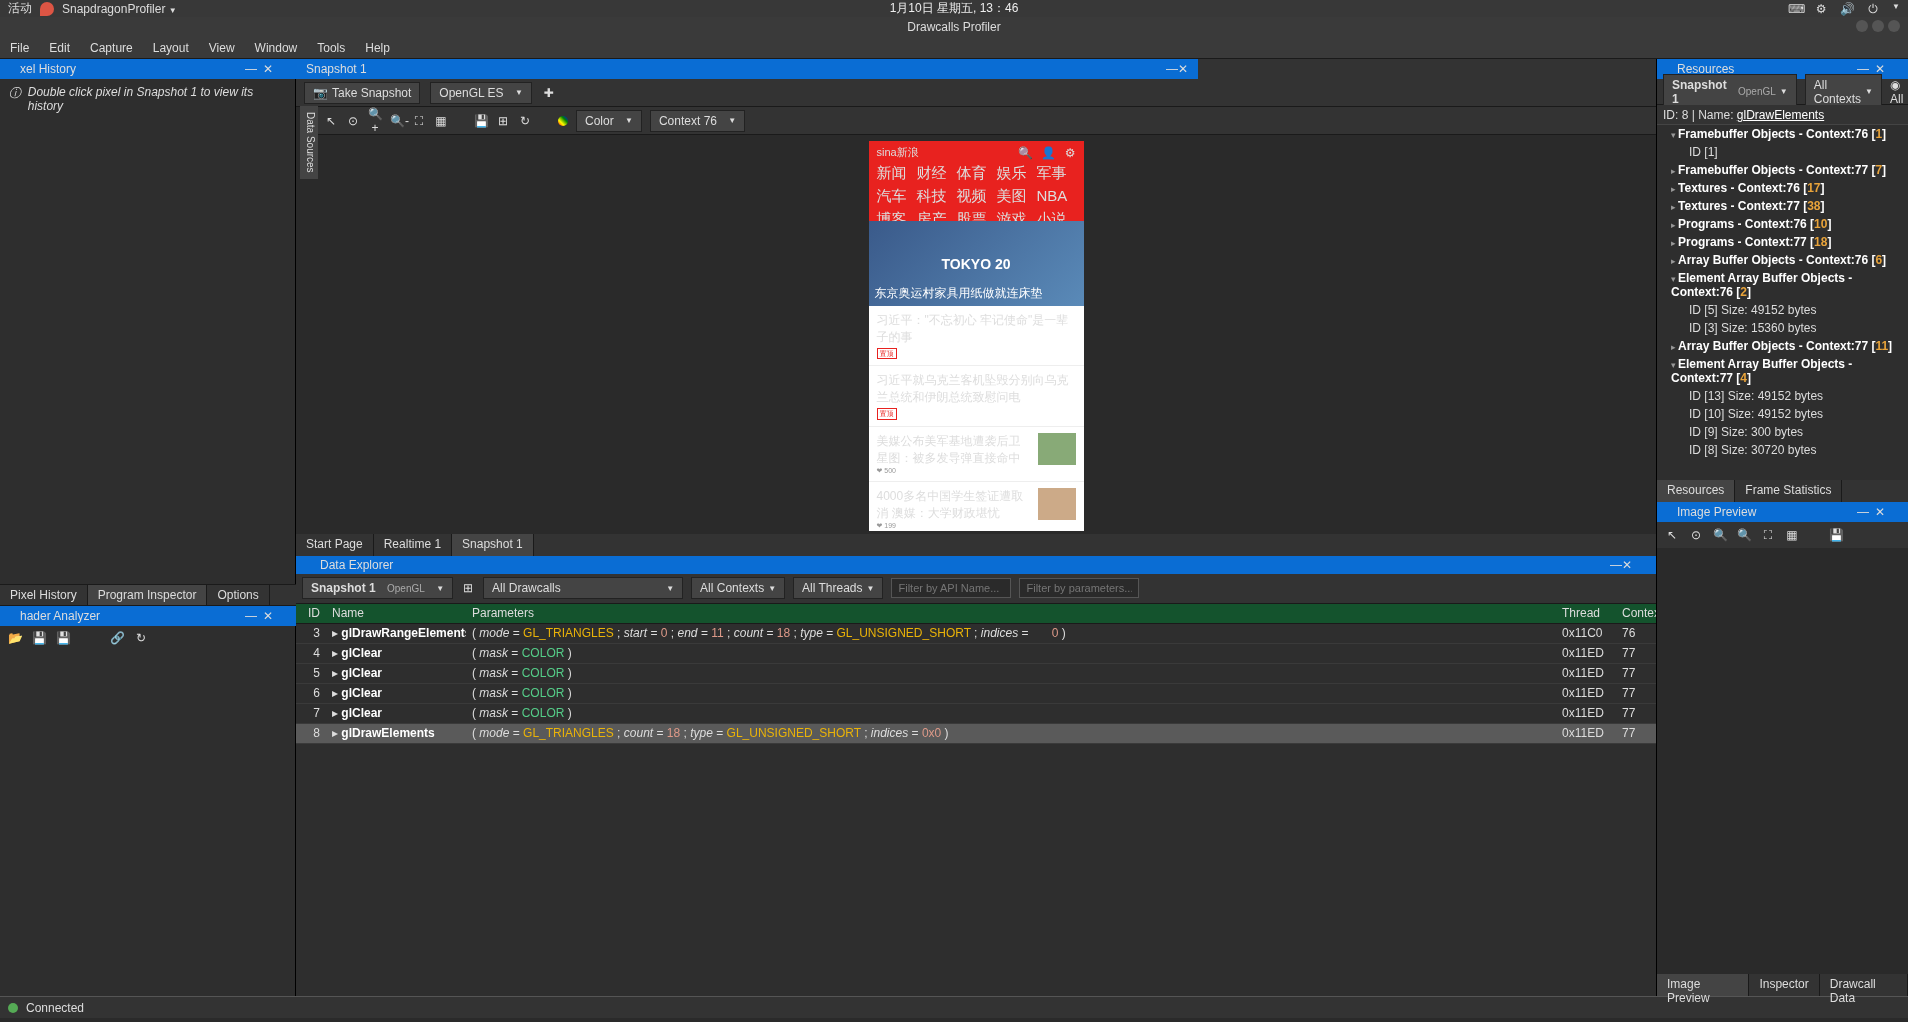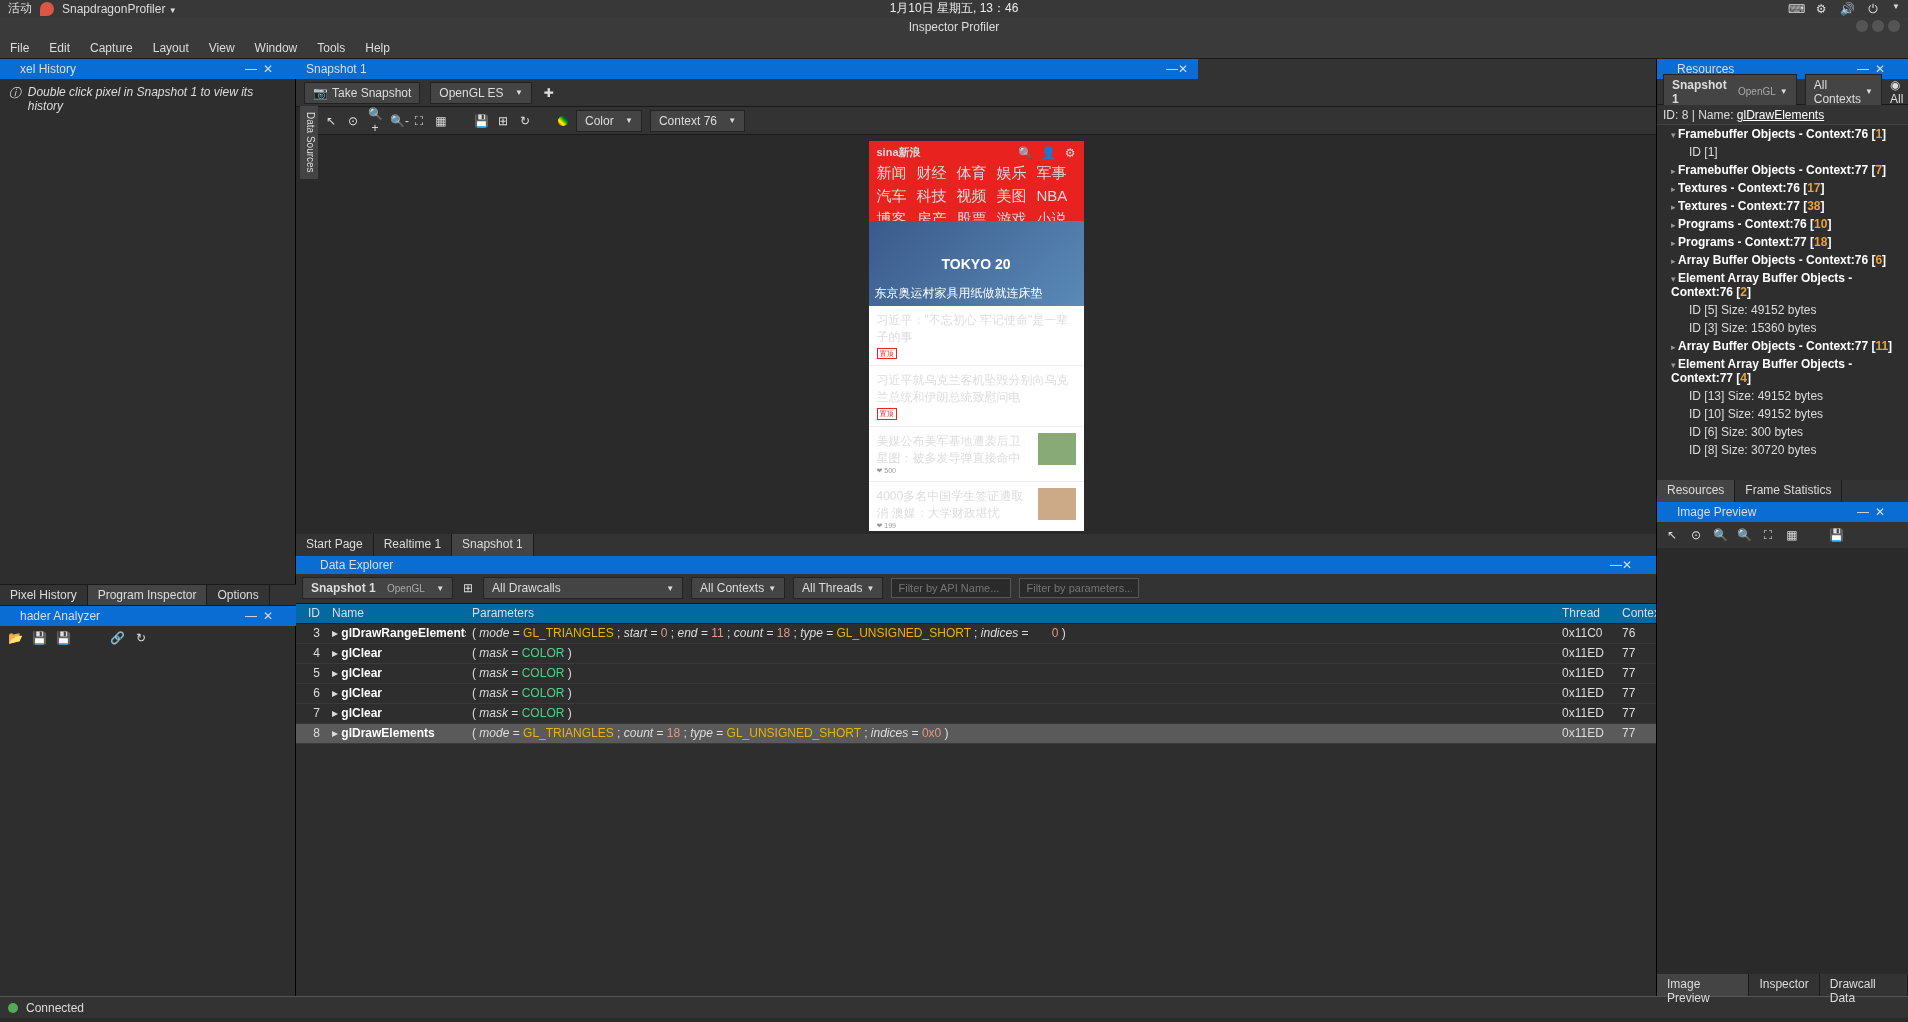--- a/index.html
+++ b/index.html
@@ -31,39 +31,39 @@
 .snap-tab{background:#0a6dd4;color:#fff;padding:2px 10px;font-size:11px;display:flex;align-items:center}
 .snap-tab .sp{flex:1}
 .snap-toolbar{height:28px;background:#333;display:flex;align-items:center;gap:10px;padding:0 8px;border-bottom:1px solid #1a1a1a}
 .btn{background:#444;padding:3px 8px;border:1px solid #222;cursor:pointer;display:flex;align-items:center;gap:4px}
 .snap-toolbar2{height:28px;background:#333;display:flex;align-items:center;gap:8px;padding:0 8px;border-bottom:1px solid #1a1a1a;margin-left:20px}
 .ds-label{position:absolute;left:300px;top:106px;writing-mode:vertical-rl;background:#444;padding:6px 2px;font-size:10px;width:18px}
 .canvas{flex:1;background:#2a2a2a;display:flex;justify-content:center;padding-top:6px}
 .phone{width:215px;height:390px;background:#fff;overflow:hidden;font-size:9px;color:#333}
 .p-hdr{height:80px;background:#e8221f;color:#fff;padding:4px 8px}
 .p-hdr .row1{display:flex;justify-content:space-between;align-items:center;margin-bottom:4px}
-.p-logo{font-weight:bold;font-size:11px}
+.p-logo{font-weight:normal;font-size:11px}
 .p-ico{display:flex;gap:8px}
 .p-nav{display:flex;flex-wrap:wrap;gap:4px 10px}
 .p-nav span{font-size:15px}
 .p-img{height:85px;background:linear-gradient(135deg,#3a5a8a,#5a8ab8);position:relative}
 .p-img .txt{position:absolute;bottom:4px;left:6px;color:#fff;font-size:12px}
 .p-img .t20{position:absolute;top:50%;left:50%;transform:translate(-50%,-50%);color:#fff;font-size:14px;font-weight:bold}
 .p-art{padding:6px 8px;border-bottom:1px solid #eee;font-size:9px;line-height:1.4}
 .p-tag{display:inline-block;border:1px solid #e8221f;color:#e8221f;font-size:7px;padding:0 2px;margin-top:2px}
 .p-art2{display:flex;padding:6px 8px;border-bottom:1px solid #eee;gap:12px}
 .p-art2 .txt{flex:1;font-size:9px}
 .p-thumb{width:38px;height:32px;background:#ccc}
 .bottom-tabs{height:22px;background:#333;display:flex}
 .de-hdr{height:18px;background:#0a6dd4;color:#fff;padding:2px 24px;font-size:11px;display:flex}
 .de-hdr .sp{flex:1}
 .de-tb{height:30px;background:#333;display:flex;align-items:center;gap:8px;padding:0 6px;border-bottom:1px solid #1a1a1a}
 .de-tb input{background:#2a2a2a;border:1px solid #555;padding:3px 6px;color:#999;font-size:11px;width:120px}
 .de-tbl{flex:1;background:#2e2e2e;overflow:hidden}
-.de-th{display:flex;background:#0369a1;height:20px;align-items:center;border-bottom:1px solid #1a1a1a}
+.de-th{display:flex;background:#14532d;height:20px;align-items:center;border-bottom:1px solid #1a1a1a}
 .de-th>div{padding:0 6px}
 .de-tr{display:flex;height:20px;align-items:center;border-bottom:1px solid #3a3a3a}
 .de-tr.sel{background:#5a5a5a}
 .de-tr>div{padding:0 6px;white-space:nowrap;overflow:hidden}
 .c-id{width:30px;text-align:right}
 .c-name{width:140px}
 .c-params{flex:1}
 .c-thread{width:60px}
 .c-ctx{width:40px}
 .right-col{width:252px;display:flex;flex-direction:column;background:#2e2e2e;border-left:1px solid #000}
@@ -102,21 +102,21 @@
  <div class="right">
   <span class="ic">⌨</span>
   <span class="ic">⚙</span>
   <span class="ic">🔊</span>
   <span class="ic">⏻</span>
   <span class="caret">▼</span>
  </div>
 </div>
 
 <div class="titlebar">
- <span>Inspector Profiler</span>
+ <span>Drawcalls Profiler</span>
  <div class="wcb">
       <span></span>
       <span></span>
       <span></span>
     </div>
 </div>
 
 <div class="menubar">
  <span>File</span>
  <span>Edit</span>
@@ -366,21 +366,21 @@
         <div class="tree-node arrow"><b>Programs - Context:76 [<span class="num">10</span>]</b></div>
         <div class="tree-node arrow"><b>Programs - Context:77 [<span class="num">18</span>]</b></div>
         <div class="tree-node arrow"><b>Array Buffer Objects - Context:76 [<span class="num">6</span>]</b></div>
         <div class="tree-node arrow open"><b>Element Array Buffer Objects - Context:76 [<span class="num">2</span>]</b></div>
         <div class="tree-node child">ID [5] Size: 49152 bytes</div>
         <div class="tree-node child">ID [3] Size: 15360 bytes</div>
         <div class="tree-node arrow"><b>Array Buffer Objects - Context:77 [<span class="num">11</span>]</b></div>
         <div class="tree-node arrow open"><b>Element Array Buffer Objects - Context:77 [<span class="num">4</span>]</b></div>
         <div class="tree-node child">ID [13] Size: 49152 bytes</div>
         <div class="tree-node child">ID [10] Size: 49152 bytes</div>
-        <div class="tree-node child">ID [6] Size: 300 bytes</div>
+        <div class="tree-node child">ID [9] Size: 300 bytes</div>
         <div class="tree-node child">ID [8] Size: 30720 bytes</div>
       </div>
   <div class="rb-tabs">
    <div class="tab">Resources</div>
    <div class="tab inactive">Frame Statistics</div>
   </div>
   <div class="panel-hdr">
    <span>Image Preview</span>
         <span class="sp"></span>
    <span class="ico">—</span>

